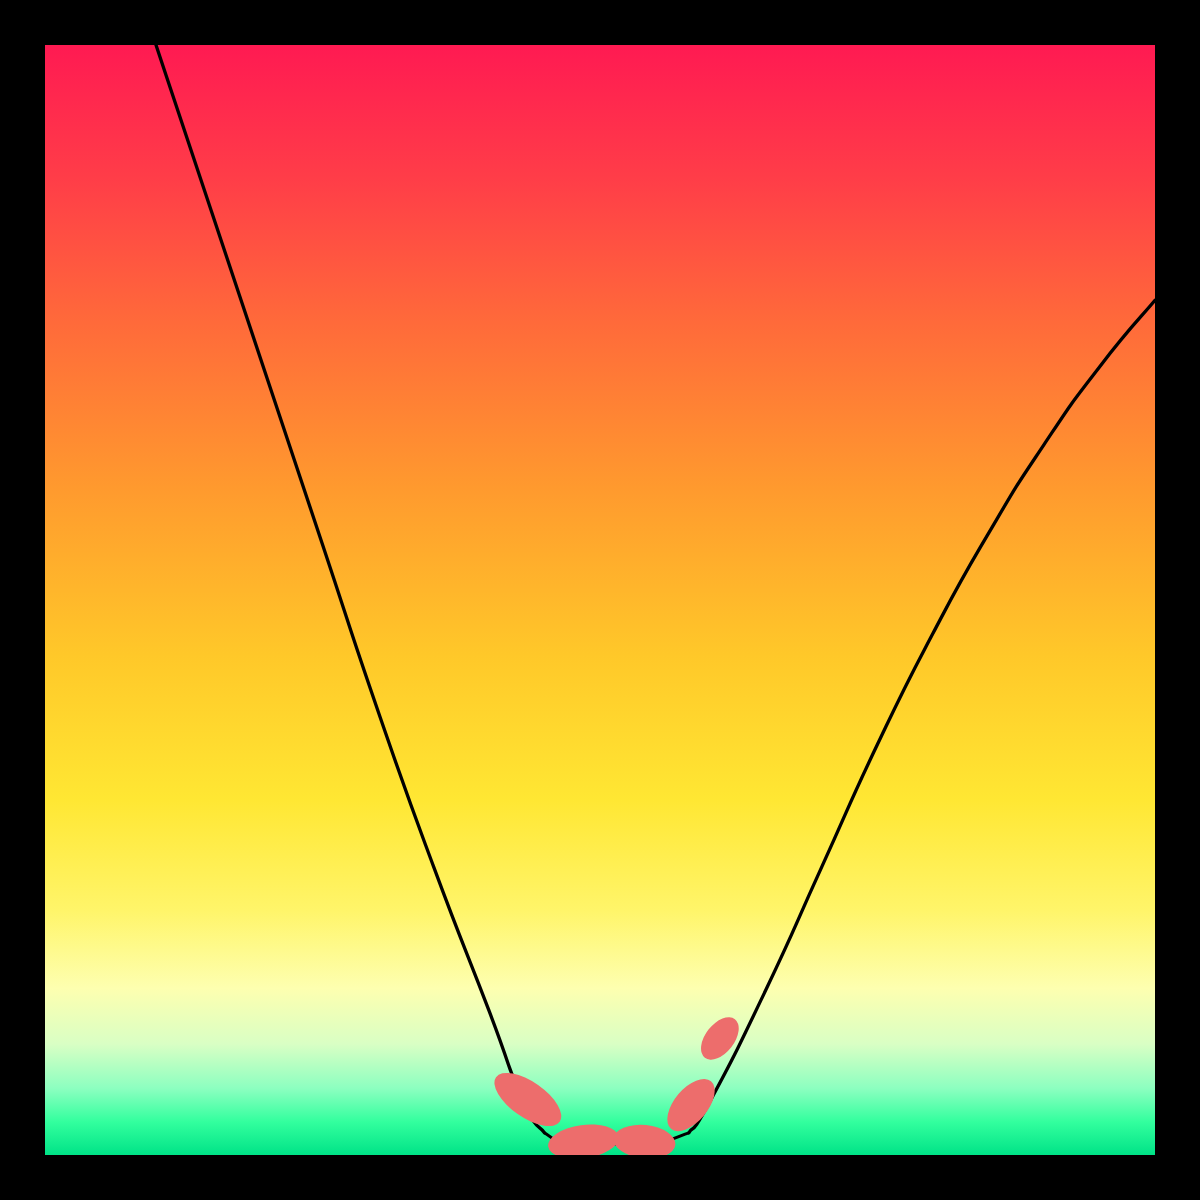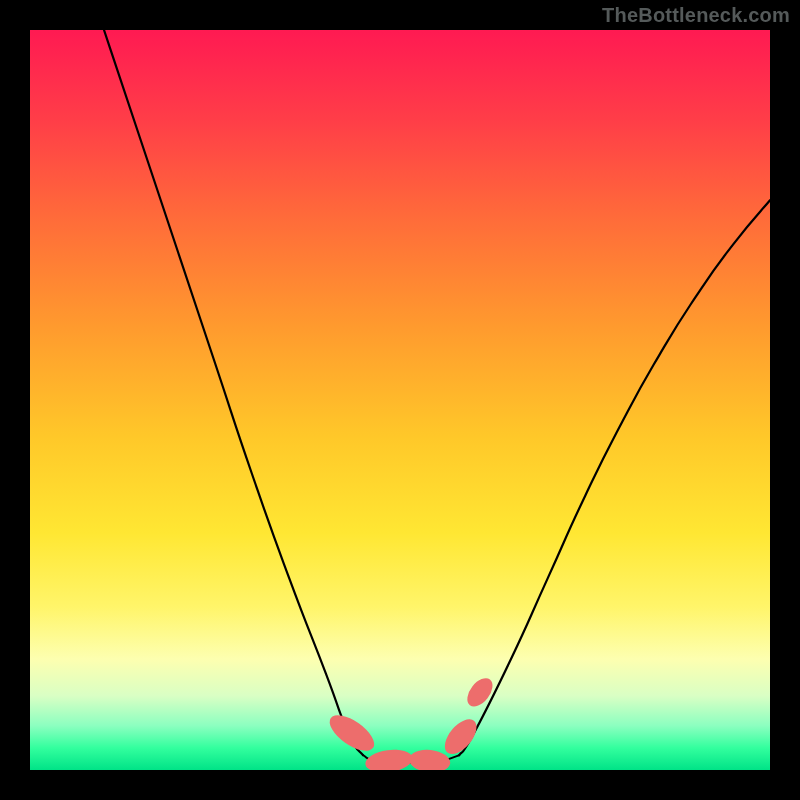--- a/index.html
+++ b/index.html
@@ -56,21 +56,20 @@
     width: 740px;
     height: 740px;
     pointer-events: none;
   }
 </style>
 </head>
 <body>
 
 <div class="frame">
 
-  <div class="watermark">TheBottleneck.com</div>
 
   <div class="plot">
 
     <svg class="curve" viewBox="0 0 740 740" preserveAspectRatio="none">
       <g id="curve-layer">
           <path d="M 74 0 C 84.36 31.080000000000002, 90.28 48.839999999999996, 111 111 C 131.72 173.16, 127.28 159.84, 148 222 C 168.72 284.15999999999997, 164.28 270.8399999999999, 185 332.99999999999994 C 205.72 395.15999999999997, 201.28 383.912, 222 444 C 242.72 504.088, 238.28 491.656, 259 547.6 C 279.72 603.544, 279.424 600.288, 296 643.8 C 312.576 687.3119999999999, 307.84 680.208, 318.2 703 C 328.56 725.792, 328.856 718.984, 333 725.2" fill="none" stroke="#000000" stroke-width="2.2" stroke-linecap="round"></path>
           <path d="M 429.2 725.2 C 433.344 718.984, 429.496 729.936, 444 703 C 458.504 676.064, 460.28 672.512, 481 629 C 501.72 585.488, 497.28 593.1840000000001, 518 547.6 C 538.72 502.016, 534.28 509.712, 555 466.2 C 575.72 422.688, 571.28 431.56800000000004, 592 392.20000000000005 C 612.72 352.83200000000005, 608.28 360.824, 629 325.59999999999997 C 649.72 290.3759999999999, 645.28 297.47999999999996, 666 266.4 C 686.72 235.32, 682.28 241.53600000000003, 703 214.60000000000002 C 723.72 187.66400000000002, 729.64 182.63199999999995, 740 170.19999999999993" fill="none" stroke="#000000" stroke-width="2.2" stroke-linecap="round"></path>
           <path d="M 333 725.2 C 337.144 727.272, 337.43999999999994 730.528, 347.79999999999995 732.6 C 358.15999999999997 734.672, 357.568 732.6, 370 732.6 C 382.432 732.6, 381.84000000000003 732.6, 392.20000000000005 732.6 C 402.56000000000006 732.6, 396.6400000000001 734.672, 407.00000000000006 732.6 C 417.36 730.528, 422.984 727.272, 429.2 725.2" fill="none" stroke="#000000" stroke-width="2" stroke-linecap="round"></path>
         </g>
       <g id="marker-layer">

